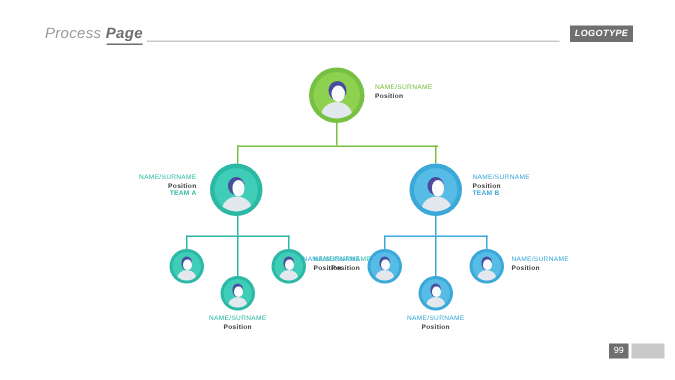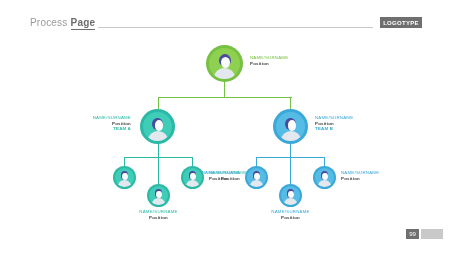--- a/index.html
+++ b/index.html
@@ -1,20 +1,20 @@
 <!DOCTYPE html>
 <html><head>
 <meta charset="utf-8">
 <style>
   html,body{margin:0;padding:0;background:#fff;}
   body{width:450px;height:253px;position:relative;overflow:hidden;
        font-family:"Liberation Sans",sans-serif;-webkit-font-smoothing:none;}
 
   
-  #header{position:absolute;left:0;top:0;width:450px;height:40px;}
+  #header{position:absolute;left:0;top:0;width:450px;height:40px;font-style:italic;}
   #title{position:absolute;left:30px;top:17px;font-size:10px;color:#9a9a9a;
          letter-spacing:.2px;white-space:nowrap;}
   #title .b{color:#6d6d6d;font-weight:bold;border-bottom:1px solid #6d6d6d;padding-bottom:1px;}
   #title-rule{position:absolute;left:98px;top:27px;width:275px;height:1px;background:#c9c9c9;}
   #logotype{position:absolute;left:380px;top:17px;width:42px;height:11px;background:#6f6f6f;
             color:#fff;font-size:6px;font-weight:bold;letter-spacing:.3px;
             display:flex;align-items:center;justify-content:center;}
 
   
   #page-badge{position:absolute;left:406px;top:229px;width:13px;height:10px;background:#6f6f6f;

